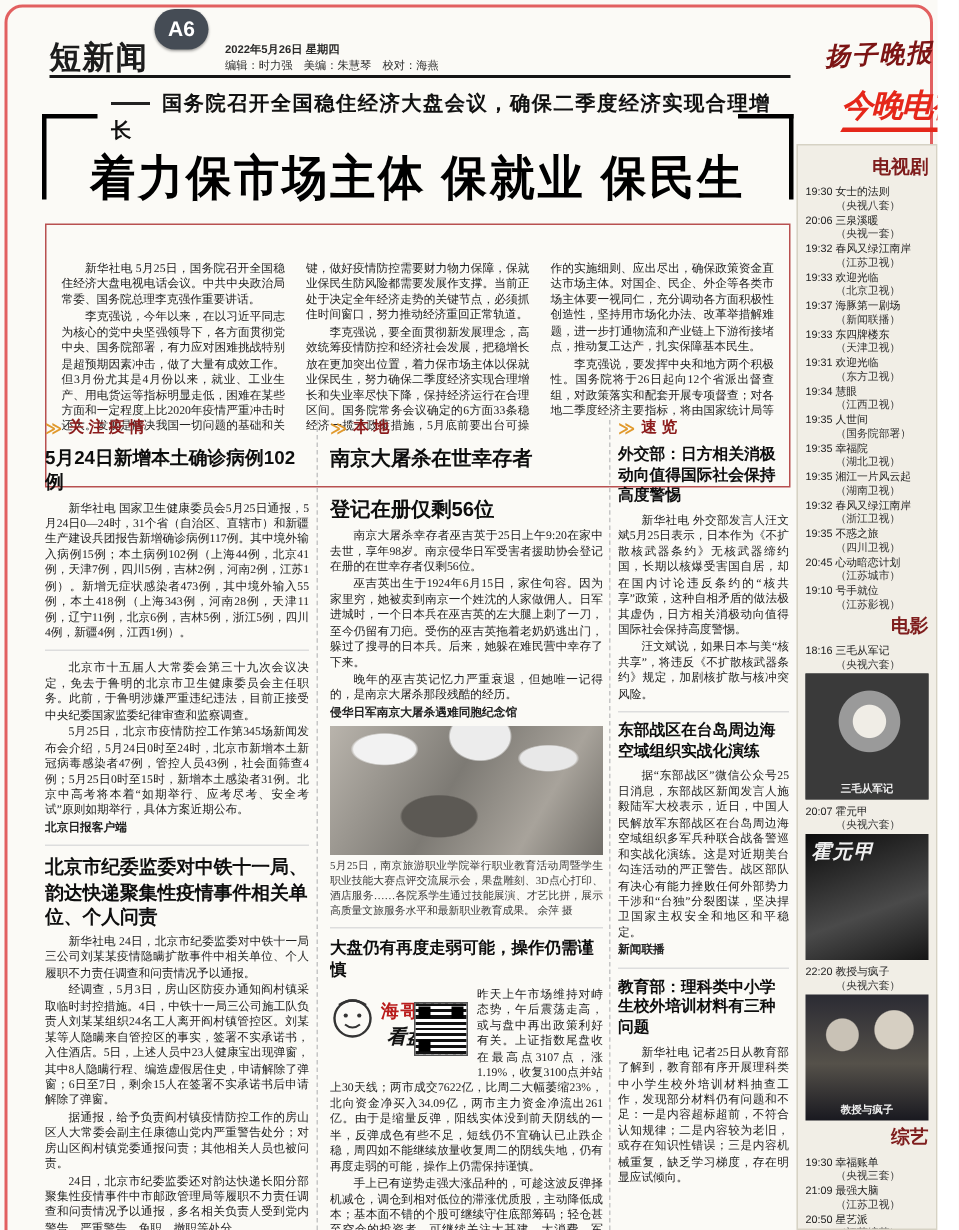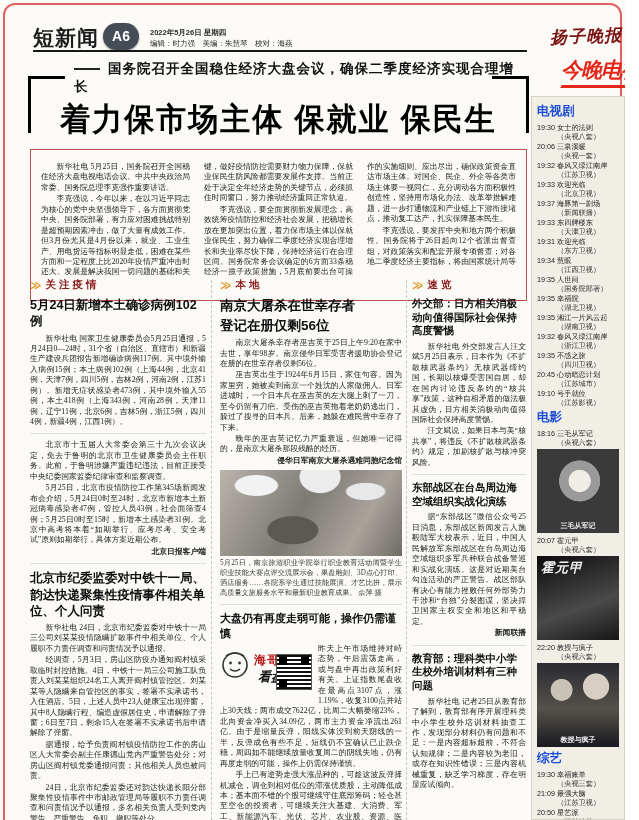--- a/index.html
+++ b/index.html
@@ -2,37 +2,37 @@
 <html><head>
 <meta charset="utf-8">
 <style>
   html,body{margin:0;padding:0;}
   #pg{position:relative;width:625px;height:820px;background:#fbfaf6;overflow:hidden;
       font-family:"Liberation Sans","DejaVu Sans",sans-serif;color:#1a1a1a;}
   .frame{position:absolute;left:3px;right:3px;top:3px;height:860px;border:2px solid #e26060;border-radius:12px;}
 
   
   .sec-name{position:absolute;left:33px;top:24px;font-size:21px;font-weight:900;color:#1c1c1c;letter-spacing:1px;}
-  .pageno{position:absolute;left:103px;top:23px;width:36px;height:27px;background:#454c55;border-radius:14px;
+  .pageno{position:absolute;left:103px;top:6px;width:36px;height:27px;background:#454c55;border-radius:14px;
           color:#fff;font-weight:900;font-size:14px;text-align:center;line-height:27px;box-shadow:0 1px 2px rgba(0,0,0,.4);}
   .dateblk{position:absolute;left:150px;top:27px;font-size:7.5px;line-height:1.5;color:#2a2a2a;}
   .dateblk .d1{font-weight:700;}
   .hdr-rule{position:absolute;left:33px;top:50px;width:494px;height:2px;background:#151515;}
   .masthead{position:absolute;left:550px;top:25px;font-family:"Liberation Serif","DejaVu Serif",serif;
             font-style:italic;font-weight:900;font-size:17px;color:#7c1414;transform:rotate(-2deg);letter-spacing:1px;}
 
   
   .lead{position:absolute;left:30px;top:60px;width:497px;}
   .kicker{position:relative;padding-left:44px;font-size:13.5px;font-weight:800;color:#111;letter-spacing:1px;}
   .kline{display:inline-block;width:26px;border-top:2px solid #222;vertical-align:middle;margin-right:8px;}
   .headline{position:relative;text-align:center;font-size:30px;font-weight:900;color:#000;
             letter-spacing:2px;margin-top:3px;transform:scaleY(1.06);}
   .br-l{position:absolute;left:-2px;top:16px;width:34px;height:54px;border-left:3px solid #000;border-top:3px solid #000;}
   .br-r{position:absolute;right:-2px;top:16px;width:34px;height:54px;border-right:3px solid #000;border-top:3px solid #000;}
-  .lead-body{margin-top:9px;border:1px solid #b85050;padding:12px 10px;height:126px;overflow:hidden;
+  .lead-body{margin-top:9px;border:1px solid #b85050;padding:24px 10px;height:126px;overflow:hidden;
              column-count:3;column-gap:14px;font-family:"Liberation Serif","DejaVu Serif",serif;
              font-size:8.3px;line-height:1.4;text-align:justify;color:#181818;}
   .lead-body p{margin:0;text-indent:2em;}
 
   
   .col{position:absolute;top:278px;height:542px;overflow:hidden;}
   #colL{left:30px;width:176px;}
   #colM{left:220px;width:182px;}
   #colR{left:412px;width:114px;}
   .vdiv{position:absolute;top:280px;bottom:0;border-left:1px dashed #c6c6c6;}
@@ -40,21 +40,21 @@
 
   .sec-mark{display:flex;align-items:center;gap:4px;margin-bottom:4px;}
   .sarr{color:#e0992c;font-weight:900;font-size:11px;}
   .slabel{color:#8b1b1b;font-weight:900;font-size:10.5px;letter-spacing:3px;}
 
   h2{margin:5px 0 4px 0;font-size:12.5px;line-height:1.3;font-weight:900;color:#0e0e0e;}
   #colR h2{font-size:10.5px;}
   .body{font-family:"Liberation Serif","DejaVu Serif",serif;font-size:7.8px;line-height:1.34;
         text-align:justify;color:#222;}
   .body p{margin:0 0 1px 0;text-indent:2em;}
-  .byline{text-align:right;text-indent:0 !important;font-weight:700;}
+  .byline{text-indent:0 !important;font-weight:700;}
   .sep{border:0;border-top:1px solid #ddd;margin:6px 0;}
 
   .photo{width:100%;height:86px;margin-top:4px;
     background:
       radial-gradient(ellipse at 20% 18%, #f2f2f2 0 10%, transparent 11%),
       radial-gradient(ellipse at 55% 8%, #ececec 0 14%, transparent 15%),
       radial-gradient(ellipse at 80% 25%, #e8e8e8 0 9%, transparent 10%),
       radial-gradient(ellipse at 40% 70%, #5c5954 0 16%, transparent 17%),
       linear-gradient(120deg,#b9b4ac,#7d7a74 45%,#a8a39b 75%,#6f6c66);}
   .caption{font-size:7.2px;line-height:1.35;color:#3a3a3a;text-align:justify;margin-top:3px;
@@ -73,21 +73,21 @@
         repeating-linear-gradient(0deg,#111 0 2px,#fff 2px 4px),
         repeating-linear-gradient(90deg,#111 0 2px,#fff 2px 5px);
       background-color:#fff;}
 
   
   .tv-logo{position:absolute;left:561px;top:56px;width:96px;height:34px;}
   .tv-logo .txt{font-size:21px;font-weight:900;font-style:italic;color:#e5271a;letter-spacing:-1px;}
   .tv-logo .bar{height:3px;background:#e5271a;margin-top:1px;transform:skewX(-30deg);}
   .tv-panel{position:absolute;left:531px;top:96px;width:94px;height:724px;background:#f1eee6;
             border:1px solid #d6d2c4;box-sizing:border-box;padding:4px 5px;overflow:hidden;}
-  .tv-h{text-align:left;font-size:12.5px;font-weight:900;margin:2px 0 3px 0;color:#1d4ed8;
+  .tv-h{text-align:right;font-size:12.5px;font-weight:900;margin:2px 0 3px 0;color:#7f1d1d;
         font-family:"Liberation Serif","DejaVu Serif",serif;}
   .tvi{padding-left:20px;text-indent:-20px;font-size:7.2px;line-height:1.25;color:#222;margin-bottom:1px;}
   .tvi .tt{letter-spacing:0;}
   .tvi .tc{display:block;text-indent:0;color:#333;}
   .poster{position:relative;width:82px;height:84px;margin:2px 0 3px 0;overflow:hidden;}
   .poster .pt-big{position:absolute;top:3px;left:4px;color:#f0f0f0;font-size:13px;font-weight:900;
                   font-style:italic;letter-spacing:1px;font-family:"Liberation Serif","DejaVu Serif",serif;}
   .poster .pt-sm{position:absolute;bottom:2px;left:0;right:0;text-align:center;color:#eee;font-size:7px;font-weight:700;}
   .pst1{background:radial-gradient(circle at 52% 38%, #f0ede6 0 16%, #9a9a9a 17% 30%, #3a3a3a 31%),linear-gradient(#2e2e2e,#555);}
   .pst2{background:linear-gradient(160deg,#0c0c0c,#4a4a4a 60%,#161616);}
@@ -150,21 +150,21 @@
       <p>据通报，给予负责阎村镇疫情防控工作的房山区人大常委会副主任康德山党内严重警告处分；对房山区阎村镇党委通报问责；其他相关人员也被问责。</p>
       <p>24日，北京市纪委监委还对韵达快递长阳分部聚集性疫情事件中市邮政管理局等履职不力责任调查和问责情况予以通报，多名相关负责人受到党内警告、严重警告、免职、撤职等处分。</p>
     </div>
   </div>
 
   <div class="col" id="colM">
     <div class="sec-mark">
       <span class="sarr">≫</span>
       <span class="slabel">本地</span>
     </div>
-    <h2 style="font-size:13.5px;margin-bottom:2px;">南京大屠杀在世幸存者</h2>
+    <h2 style="font-size:13.5px;margin-bottom:16px;">南京大屠杀在世幸存者</h2>
     <h2 style="font-size:13.5px;margin-top:0;">登记在册仅剩56位</h2>
     <div class="body">
       <p>南京大屠杀幸存者巫吉英于25日上午9:20在家中去世，享年98岁。南京侵华日军受害者援助协会登记在册的在世幸存者仅剩56位。</p>
       <p>巫吉英出生于1924年6月15日，家住句容。因为家里穷，她被卖到南京一个姓沈的人家做佣人。日军进城时，一个日本兵在巫吉英的左大腿上刺了一刀，至今仍留有刀疤。受伤的巫吉英拖着老奶奶逃出门，躲过了搜寻的日本兵。后来，她躲在难民营中幸存了下来。</p>
       <p>晚年的巫吉英记忆力严重衰退，但她唯一记得的，是南京大屠杀那段残酷的经历。</p>
       <p class="byline">侵华日军南京大屠杀遇难同胞纪念馆</p>
     </div>
     <div class="photo"></div>
     <div class="caption">5月25日，南京旅游职业学院举行职业教育活动周暨学生职业技能大赛点评交流展示会，果盘雕刻、3D点心打印、酒店服务……各院系学生通过技能展演、才艺比拼，展示高质量文旅服务水平和最新职业教育成果。 余萍 摄</div>
     <hr class="sep">

